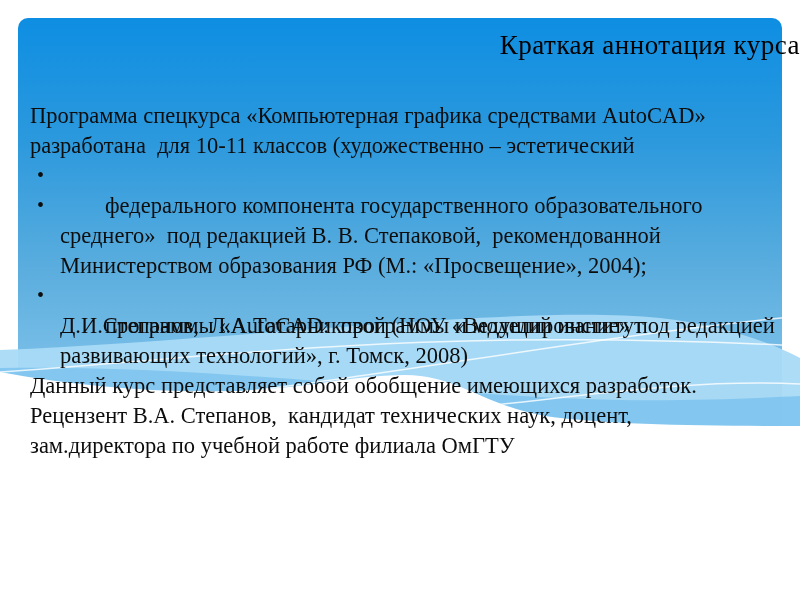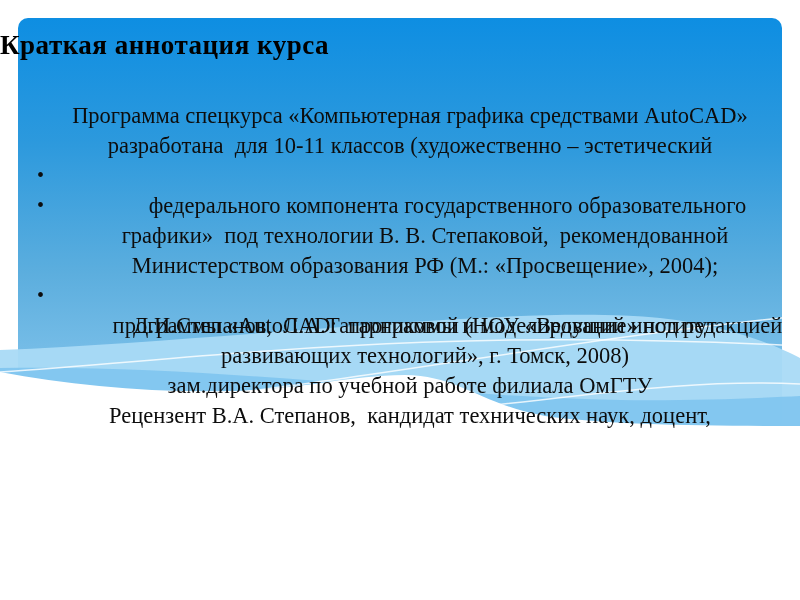--- a/index.html
+++ b/index.html
@@ -10,28 +10,28 @@
   }
   .panel{
     position:absolute; left:18px; top:18px; width:764px; height:412px;
     border-radius:10px;
     background:linear-gradient(180deg,#0e8ee2 0%, #2c99dd 30%, #5caede 62%, #8fcbf0 100%);
   }
   .waves{ position:absolute; left:0; top:300px; width:800px; height:180px; }
   .content{ position:absolute; left:0; top:0; width:800px; height:600px; }
   .title{
     position:absolute; top:30px; left:0; width:100%;
-    text-align:left; font-size:27px; font-weight:bold; color:#000000;
+    text-align:right; font-size:27px; font-weight:normal; color:#000000;
     letter-spacing:0.5px;
   }
   .body{
     position:absolute; left:30px; top:101px; width:760px;
     color:#0d0d0d; font-size:22.5px;
   }
-  .line{ position:relative; height:30px; line-height:30px; white-space:pre;text-align:center; }
+  .line{ position:relative; height:30px; line-height:30px; white-space:pre; }
   .line.bullet, .line.cont{ padding-left:30px; }
   .mark{ position:absolute; left:7px; top:-1px; font-size:20px; }
 </style>
 </head>
 <body>
 
 <div class="slide">
 
   <div class="panel"></div>
 
@@ -53,25 +53,26 @@
 
     <div class="body">
       <div class="line plain">Программа спецкурса «Компьютерная графика средствами AutoCAD»</div>
       <div class="line plain">разработана  для 10-11 классов (художественно – эстетический</div>
       <div class="line bullet">
         <span class="mark">•</span><span>федерального компонента государственного образовательного</span>
       </div>
       <div class="line bullet">
         <span class="mark">•</span>
       </div>
-      <div class="line cont">графики»  под технологии В. В. Степаковой,  рекомендованной</div>
+      <div class="line cont">среднего»  под редакцией В. В. Степаковой,  рекомендованной</div>
       <div class="line cont">Министерством образования РФ (М.: «Просвещение», 2004);</div>
       <div class="line bullet">
         <span class="mark">•</span><span>программы «AutoCAD:  программы и моделирование» под редакцией</span>
       </div>
       <div class="line cont">Д.И.Степанов,  Л.А.Татарниковой (НОУ «Ведущий институт</div>
       <div class="line cont">развивающих технологий», г. Томск, 2008)</div>
+      <div class="line plain">Данный курс представляет собой обобщение имеющихся разработок.</div>
+      <div class="line plain">Рецензент В.А. Степанов,  кандидат технических наук, доцент,</div>
       <div class="line plain">зам.директора по учебной работе филиала ОмГТУ</div>
-      <div class="line plain">Рецензент В.А. Степанов,  кандидат технических наук, доцент,</div>
     </div>
   </div>
 
 </div>
 
 </body></html>

